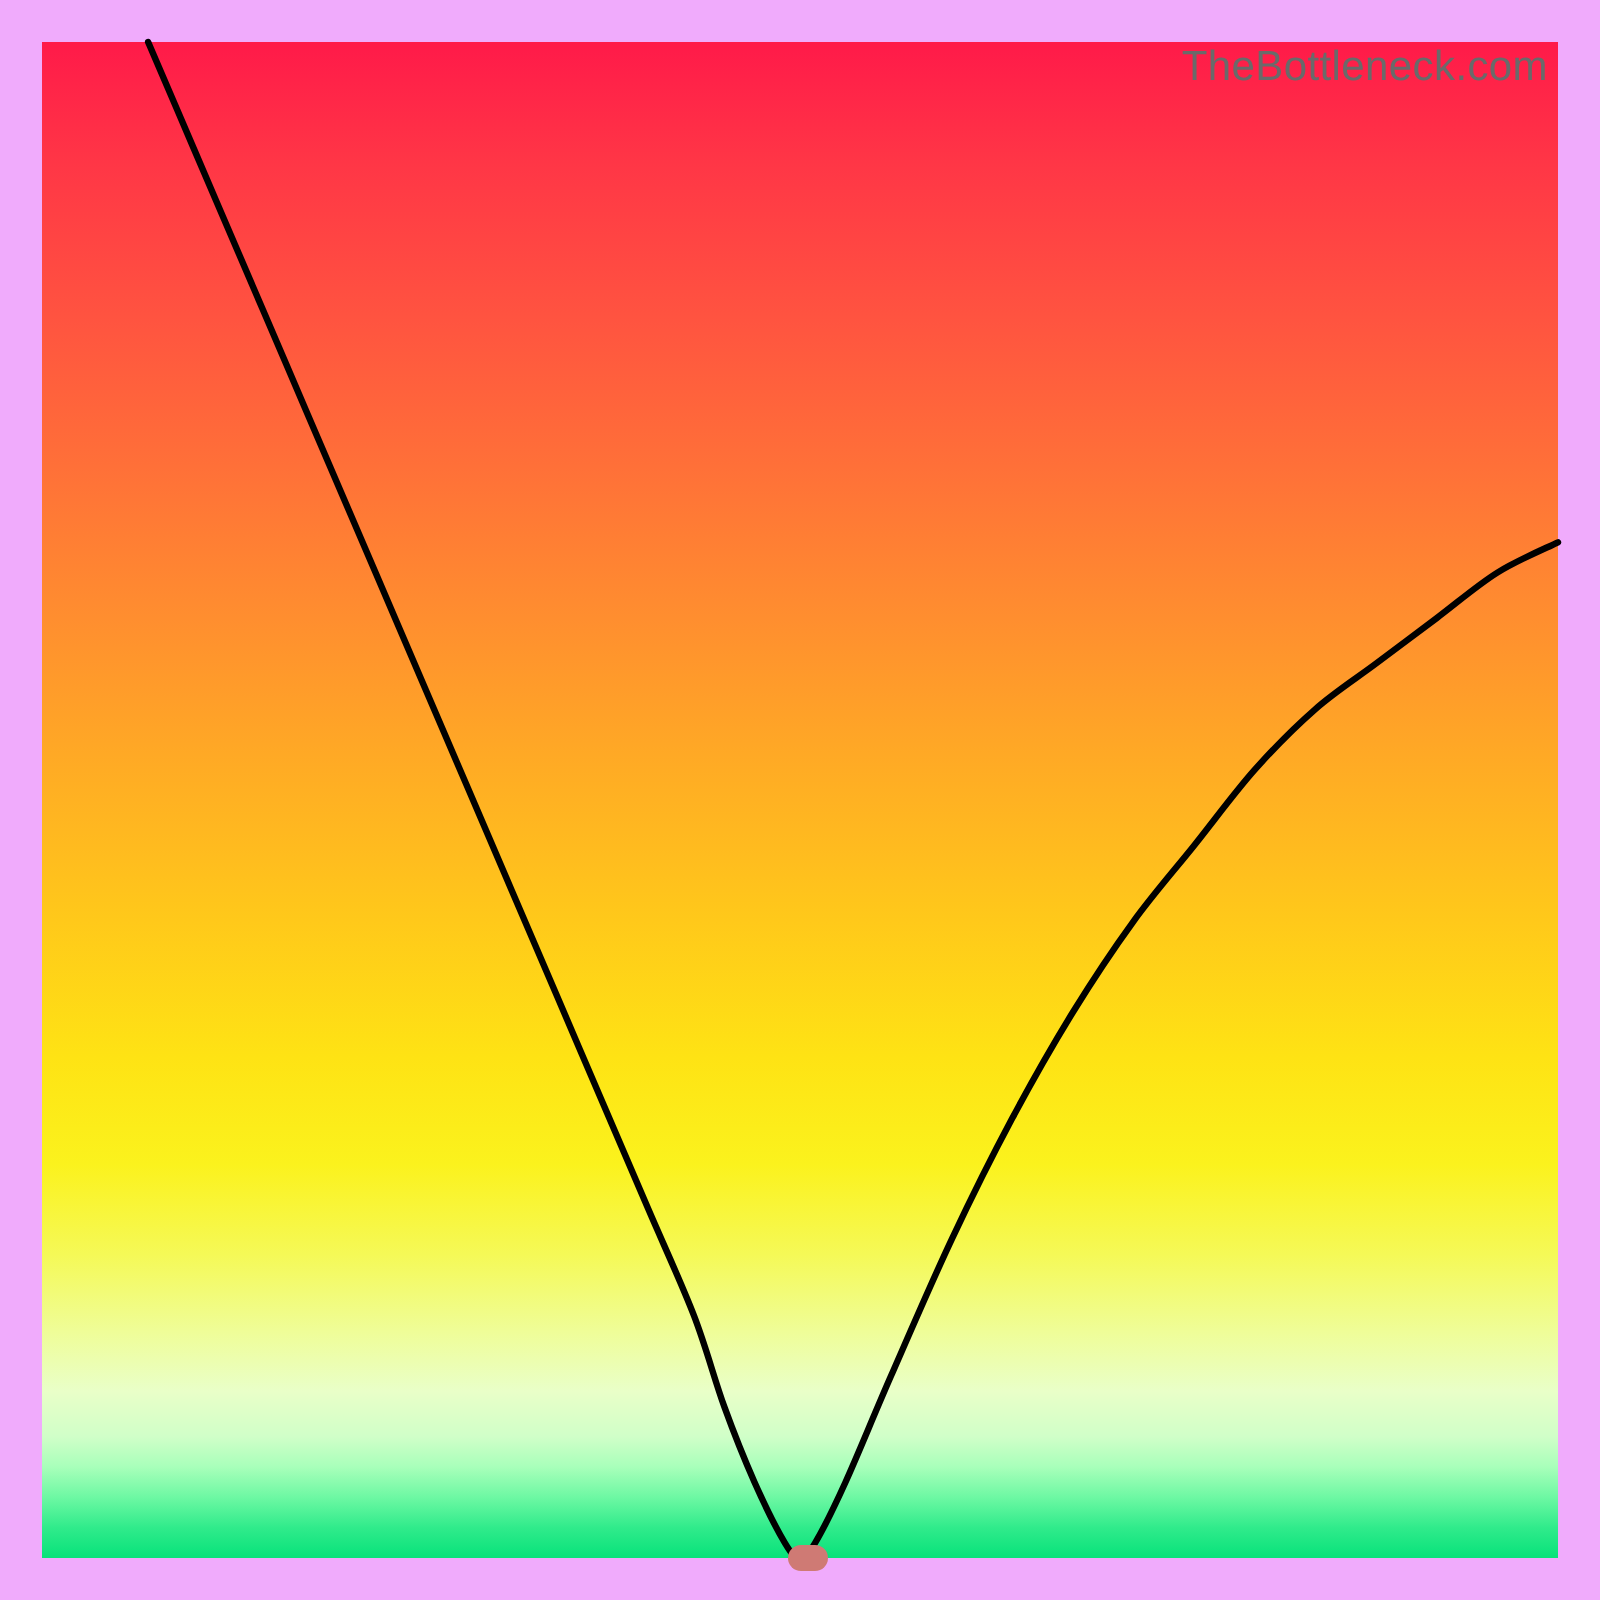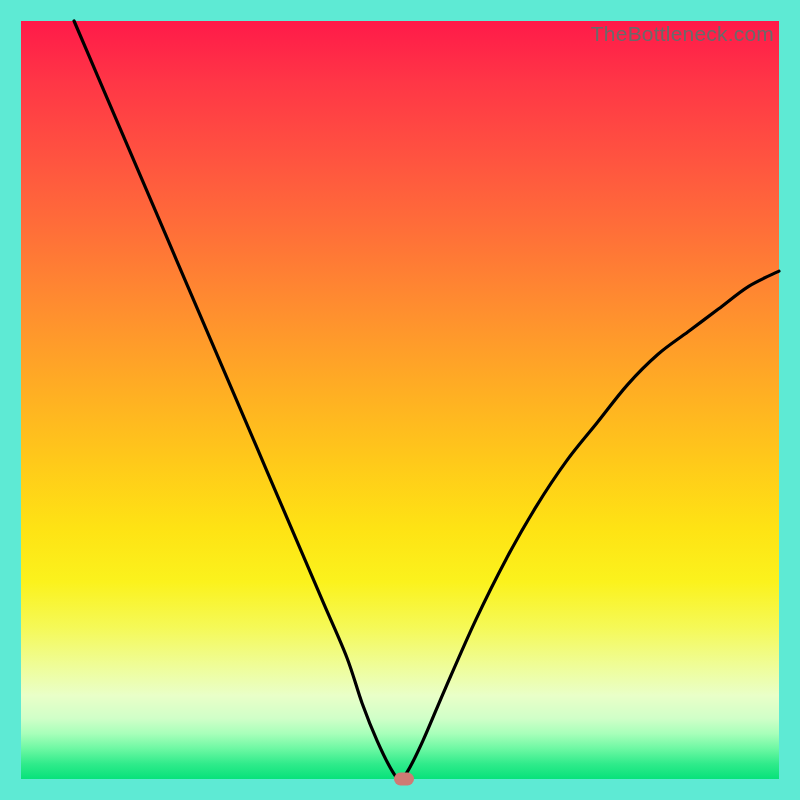--- a/index.html
+++ b/index.html
@@ -7,21 +7,21 @@
     padding: 0;
     width: 800px;
     height: 800px;
     overflow: hidden;
     font-family: Arial, Helvetica, sans-serif;
   }
   .container {
     position: relative;
     width: 800px;
     height: 800px;
-    background: #5eead4;
+    background: #f0abfc;
   }
   .plot-area {
     position: absolute;
     left: 21px;
     top: 21px;
     width: 758px;
     height: 758px;
     background: linear-gradient(to bottom,
       #ff1a49 0%,
       #ff3646 8%,

